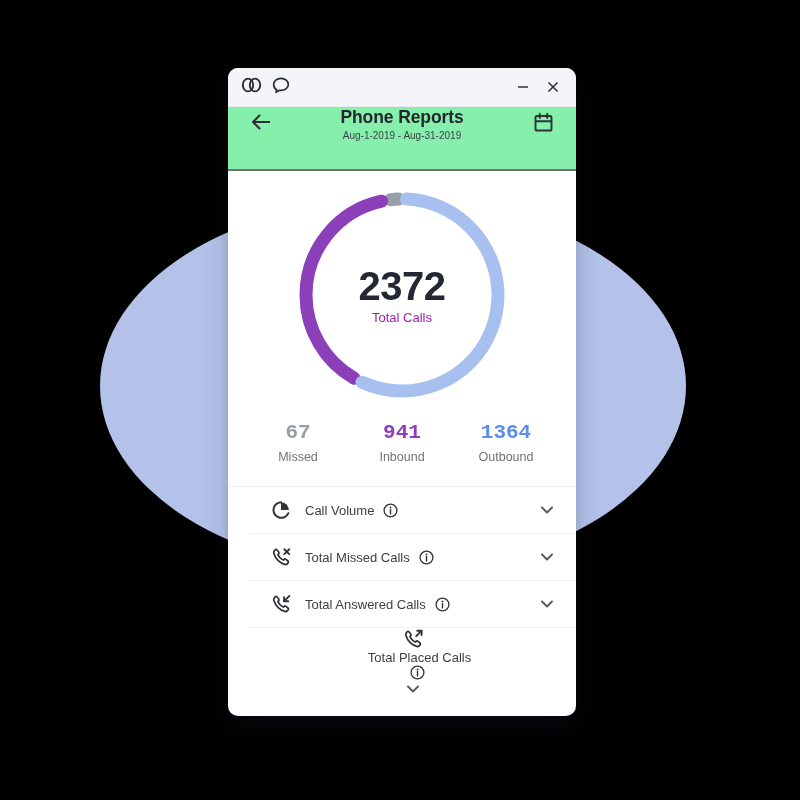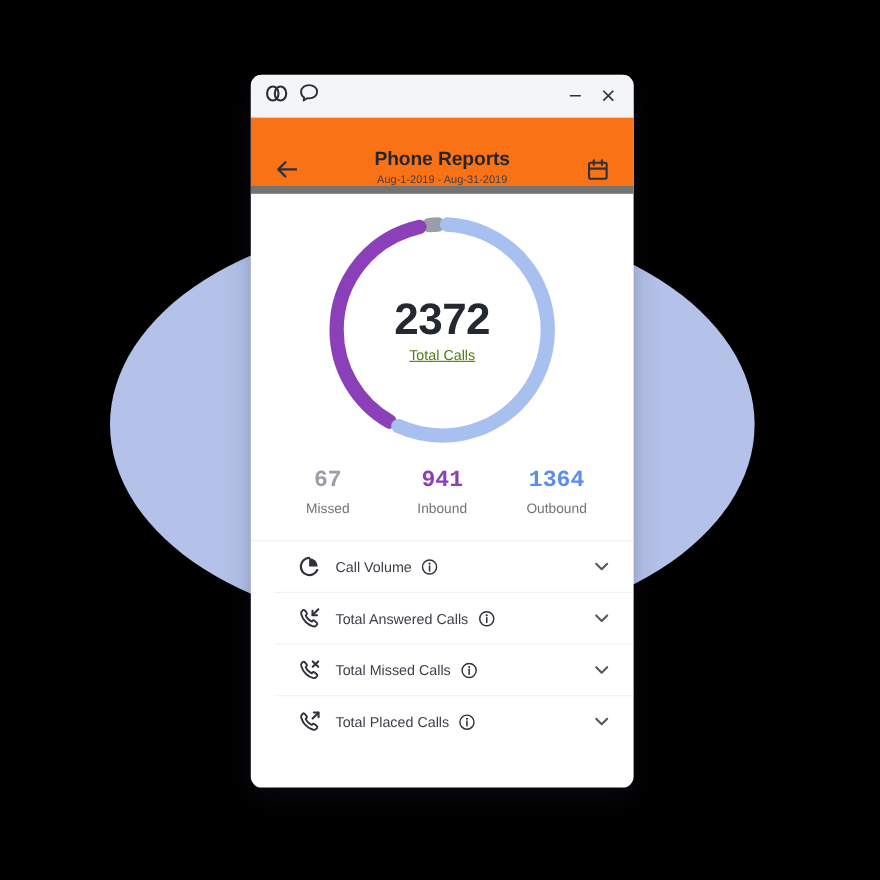--- a/index.html
+++ b/index.html
@@ -70,24 +70,24 @@
     display: flex;
     align-items: center;
     justify-content: center;
     color: #31333a;
   }
 
   
   .header {
     height: 62px;
     display: flex;
-    align-items: flex-end;
+    align-items: flex-start;
     padding: 0 18px;
-    background: #f97316;
-    border-bottom: 7px solid #737373;
+    background: #86efac;
+    border-bottom: 2px solid #737373;
     flex: none;
   }
   .header-back, .header-cal {
     width: 30px;
     height: 30px;
     display: flex;
     align-items: center;
     justify-content: center;
     color: #2f3139;
     flex: none;
@@ -132,23 +132,22 @@
   }
   .donut-total {
     font-size: 40px;
     font-weight: bold;
     color: #242832;
     letter-spacing: -0.5px;
     line-height: 1;
   }
   .donut-label {
     font-size: 13px;
-    color: #4d7c0f;
+    color: #a21caf;
     margin-top: 4px;
-    text-decoration: underline;
   }
 
   
   .stats-row {
     display: flex;
     padding: 16px 18px 22px 18px;
     flex: none;
   }
   .stat {
     flex: 1;
@@ -172,21 +171,21 @@
     flex: 1;
     padding-left: 22px;
   }
   .report-row {
     height: 46px;
     display: flex;
     align-items: center;
     padding: 0 20px;
     border-bottom: 1px solid #eff0f4;
   }
-  .report-row:last-child { border-bottom: none; }
+  .report-row:last-child { border-bottom: none; flex-direction: column; }
   .report-icon {
     width: 22px;
     height: 22px;
     display: flex;
     align-items: center;
     justify-content: center;
     color: #2f3139;
     flex: none;
   }
   .report-label {
@@ -327,20 +326,44 @@
         <svg width="16" height="16" viewBox="0 0 16 16">
           <polyline points="3,5.5 8,10.5 13,5.5" fill="none" stroke="#55585f" stroke-width="1.9" stroke-linecap="round" stroke-linejoin="round"></polyline>
         </svg>
       </span>
     </div>
 
     <div class="report-row">
       <span class="report-icon">
         <svg width="21" height="21" viewBox="0 0 21 21">
           <path d="M3.2 4.1c-0.5 0.6-0.6 1.5-0.3 2.5 0.9 3 2.3 5.2 4.3 7.1 2 1.9 4.2 3.1 6.6 3.7 1 0.25 1.9 0.05 2.4-0.5l0.9-1c0.5-0.6 0.45-1.4-0.15-1.9l-2-1.7c-0.6-0.5-1.45-0.4-1.95 0.2l-0.5 0.6c-1.3-0.6-2.4-1.35-3.4-2.35-1-1-1.7-2.1-2.2-3.3l0.6-0.5c0.6-0.5 0.7-1.35 0.25-1.95L6 2.95C5.5 2.35 4.7 2.3 4.15 2.8z" fill="none" stroke="#2f3139" stroke-width="1.7" stroke-linejoin="round"></path>
+          <line x1="13.3" y1="2.3" x2="18.3" y2="7.1" stroke="#2f3139" stroke-width="1.9" stroke-linecap="round"></line>
+          <line x1="18.3" y1="2.3" x2="13.3" y2="7.1" stroke="#2f3139" stroke-width="1.9" stroke-linecap="round"></line>
+        </svg>
+      </span>
+      <span class="report-label">Total Missed Calls</span>
+      <span class="report-info">
+        <svg width="15" height="15" viewBox="0 0 15 15">
+          <circle cx="7.5" cy="7.5" r="6.4" fill="none" stroke="#2f3139" stroke-width="1.3"></circle>
+          <circle cx="7.5" cy="4.4" r="0.95" fill="#2f3139"></circle>
+          <line x1="7.5" y1="6.5" x2="7.5" y2="11" stroke="#2f3139" stroke-width="1.4" stroke-linecap="round"></line>
+        </svg>
+      </span>
+      <span class="report-spacer"></span>
+      <span class="report-chevron">
+        <svg width="16" height="16" viewBox="0 0 16 16">
+          <polyline points="3,5.5 8,10.5 13,5.5" fill="none" stroke="#55585f" stroke-width="1.9" stroke-linecap="round" stroke-linejoin="round"></polyline>
+        </svg>
+      </span>
+    </div>
+
+    <div class="report-row">
+      <span class="report-icon">
+        <svg width="21" height="21" viewBox="0 0 21 21">
+          <path d="M3.2 4.1c-0.5 0.6-0.6 1.5-0.3 2.5 0.9 3 2.3 5.2 4.3 7.1 2 1.9 4.2 3.1 6.6 3.7 1 0.25 1.9 0.05 2.4-0.5l0.9-1c0.5-0.6 0.45-1.4-0.15-1.9l-2-1.7c-0.6-0.5-1.45-0.4-1.95 0.2l-0.5 0.6c-1.3-0.6-2.4-1.35-3.4-2.35-1-1-1.7-2.1-2.2-3.3l0.6-0.5c0.6-0.5 0.7-1.35 0.25-1.95L6 2.95C5.5 2.35 4.7 2.3 4.15 2.8z" fill="none" stroke="#2f3139" stroke-width="1.7" stroke-linejoin="round"></path>
           <line x1="18.4" y1="1.9" x2="13.2" y2="7.1" stroke="#2f3139" stroke-width="1.9" stroke-linecap="round"></line>
           <polyline points="17.2,7.3 13.1,7.3 13.1,3.2" fill="none" stroke="#2f3139" stroke-width="1.9" stroke-linecap="round" stroke-linejoin="round"></polyline>
         </svg>
       </span>
       <span class="report-label">Total Answered Calls</span>
       <span class="report-info">
         <svg width="15" height="15" viewBox="0 0 15 15">
           <circle cx="7.5" cy="7.5" r="6.4" fill="none" stroke="#2f3139" stroke-width="1.3"></circle>
           <circle cx="7.5" cy="4.4" r="0.95" fill="#2f3139"></circle>
           <line x1="7.5" y1="6.5" x2="7.5" y2="11" stroke="#2f3139" stroke-width="1.4" stroke-linecap="round"></line>
@@ -351,44 +374,20 @@
         <svg width="16" height="16" viewBox="0 0 16 16">
           <polyline points="3,5.5 8,10.5 13,5.5" fill="none" stroke="#55585f" stroke-width="1.9" stroke-linecap="round" stroke-linejoin="round"></polyline>
         </svg>
       </span>
     </div>
 
     <div class="report-row">
       <span class="report-icon">
         <svg width="21" height="21" viewBox="0 0 21 21">
           <path d="M3.2 4.1c-0.5 0.6-0.6 1.5-0.3 2.5 0.9 3 2.3 5.2 4.3 7.1 2 1.9 4.2 3.1 6.6 3.7 1 0.25 1.9 0.05 2.4-0.5l0.9-1c0.5-0.6 0.45-1.4-0.15-1.9l-2-1.7c-0.6-0.5-1.45-0.4-1.95 0.2l-0.5 0.6c-1.3-0.6-2.4-1.35-3.4-2.35-1-1-1.7-2.1-2.2-3.3l0.6-0.5c0.6-0.5 0.7-1.35 0.25-1.95L6 2.95C5.5 2.35 4.7 2.3 4.15 2.8z" fill="none" stroke="#2f3139" stroke-width="1.7" stroke-linejoin="round"></path>
-          <line x1="13.3" y1="2.3" x2="18.3" y2="7.1" stroke="#2f3139" stroke-width="1.9" stroke-linecap="round"></line>
-          <line x1="18.3" y1="2.3" x2="13.3" y2="7.1" stroke="#2f3139" stroke-width="1.9" stroke-linecap="round"></line>
-        </svg>
-      </span>
-      <span class="report-label">Total Missed Calls</span>
-      <span class="report-info">
-        <svg width="15" height="15" viewBox="0 0 15 15">
-          <circle cx="7.5" cy="7.5" r="6.4" fill="none" stroke="#2f3139" stroke-width="1.3"></circle>
-          <circle cx="7.5" cy="4.4" r="0.95" fill="#2f3139"></circle>
-          <line x1="7.5" y1="6.5" x2="7.5" y2="11" stroke="#2f3139" stroke-width="1.4" stroke-linecap="round"></line>
-        </svg>
-      </span>
-      <span class="report-spacer"></span>
-      <span class="report-chevron">
-        <svg width="16" height="16" viewBox="0 0 16 16">
-          <polyline points="3,5.5 8,10.5 13,5.5" fill="none" stroke="#55585f" stroke-width="1.9" stroke-linecap="round" stroke-linejoin="round"></polyline>
-        </svg>
-      </span>
-    </div>
-
-    <div class="report-row">
-      <span class="report-icon">
-        <svg width="21" height="21" viewBox="0 0 21 21">
-          <path d="M3.2 4.1c-0.5 0.6-0.6 1.5-0.3 2.5 0.9 3 2.3 5.2 4.3 7.1 2 1.9 4.2 3.1 6.6 3.7 1 0.25 1.9 0.05 2.4-0.5l0.9-1c0.5-0.6 0.45-1.4-0.15-1.9l-2-1.7c-0.6-0.5-1.45-0.4-1.95 0.2l-0.5 0.6c-1.3-0.6-2.4-1.35-3.4-2.35-1-1-1.7-2.1-2.2-3.3l0.6-0.5c0.6-0.5 0.7-1.35 0.25-1.95L6 2.95C5.5 2.35 4.7 2.3 4.15 2.8z" fill="none" stroke="#2f3139" stroke-width="1.7" stroke-linejoin="round"></path>
           <line x1="13.2" y1="7.1" x2="18.4" y2="1.9" stroke="#2f3139" stroke-width="1.9" stroke-linecap="round"></line>
           <polyline points="14.3,1.7 18.6,1.7 18.6,6" fill="none" stroke="#2f3139" stroke-width="1.9" stroke-linecap="round" stroke-linejoin="round"></polyline>
         </svg>
       </span>
       <span class="report-label">Total Placed Calls</span>
       <span class="report-info">
         <svg width="15" height="15" viewBox="0 0 15 15">
           <circle cx="7.5" cy="7.5" r="6.4" fill="none" stroke="#2f3139" stroke-width="1.3"></circle>
           <circle cx="7.5" cy="4.4" r="0.95" fill="#2f3139"></circle>
           <line x1="7.5" y1="6.5" x2="7.5" y2="11" stroke="#2f3139" stroke-width="1.4" stroke-linecap="round"></line>

